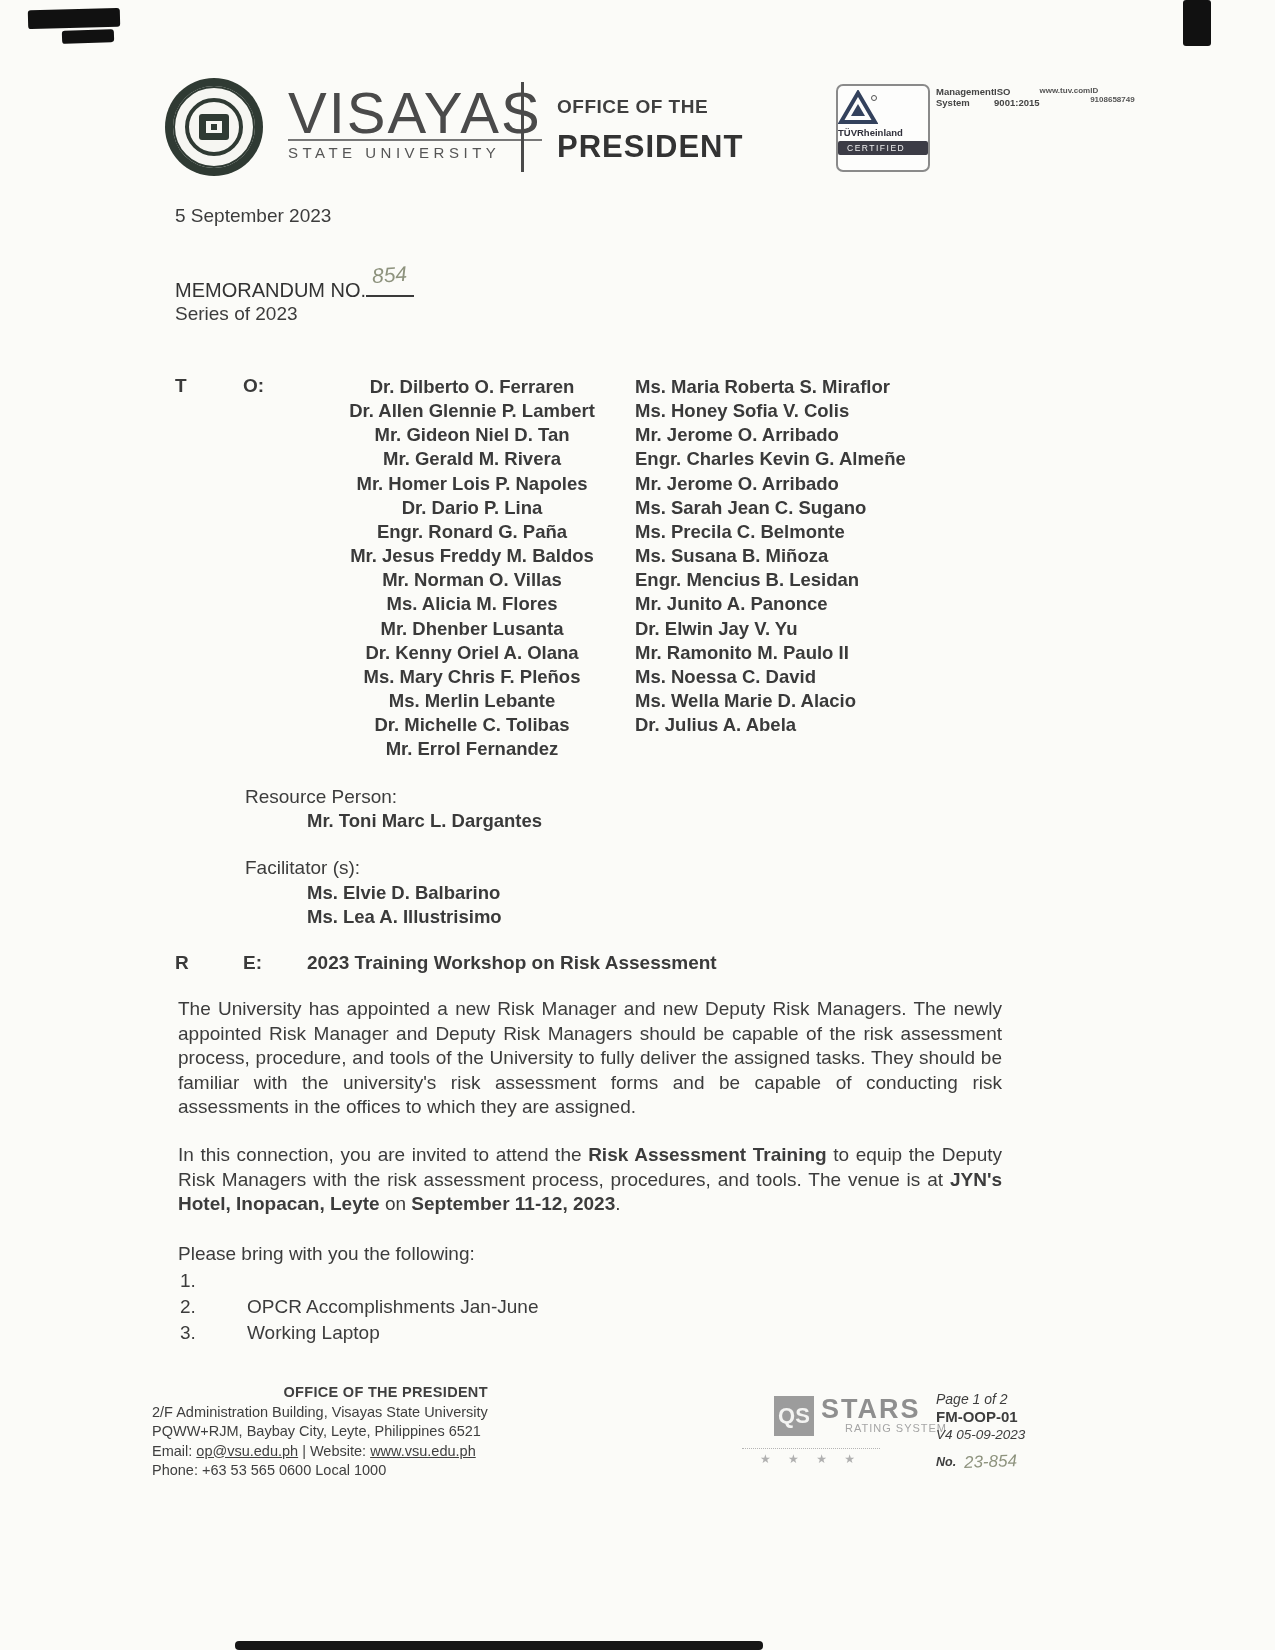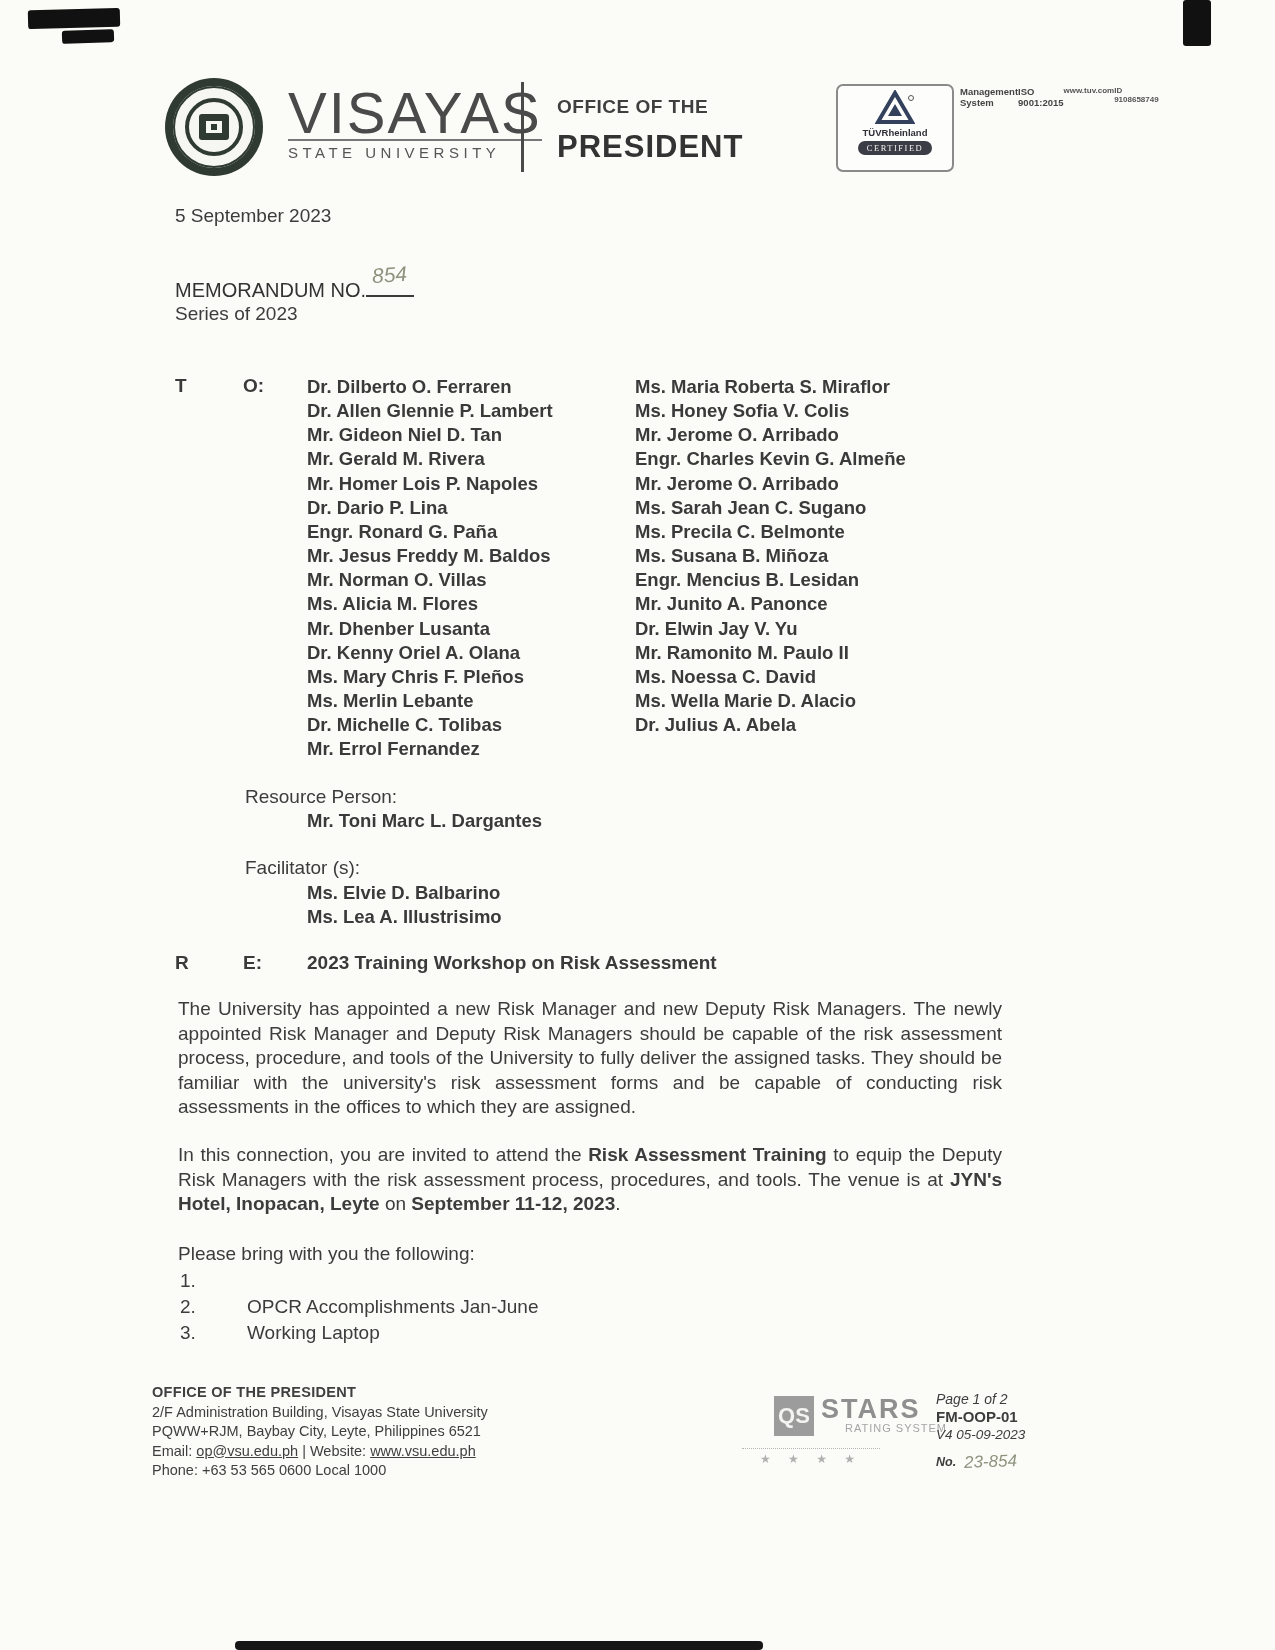--- a/index.html
+++ b/index.html
@@ -18,57 +18,57 @@
   .seal{left:163px;top:76px;}
   .wordmark{left:288px;top:88px;}
   .wm-main{font-size:58px;letter-spacing:2px;color:#4a4a4a;font-weight:400;line-height:50px;}
   .wm-sub{font-size:15px;letter-spacing:4.5px;color:#555;border-top:2px solid #777;padding-top:3px;margin-top:1px;}
   .hdr-divider{left:521px;top:82px;width:3px;height:90px;background:#4a4a4a;}
   .office{left:557px;top:96px;}
   .office-l1{font-size:19px;font-weight:700;color:#3f3f3f;letter-spacing:.5px;}
   .office-l2{font-size:31px;font-weight:800;color:#333;letter-spacing:1px;margin-top:11px;}
   
   .tuv{left:836px;top:84px;display:flex;gap:6px;}
-  .tuv-box{width:118px;height:88px;border:2px solid #8a8a8a;border-radius:7px;display:flex;flex-direction:column;align-items:center;padding-top:4px;box-sizing:border-box;background:#fdfdfc;}
+  .tuv-box{width:94px;height:88px;border:2px solid #8a8a8a;border-radius:7px;display:flex;flex-direction:column;padding-top:4px;box-sizing:border-box;background:#fdfdfc;}
   .tuv-brand{font-size:9.5px;font-weight:700;color:#2f2f3a;margin-top:1px;}
-  .tuv-cert{margin-top:3px;background:#3c3c46;color:#f2f2f2;font-size:8.5px;letter-spacing:1.5px;padding:2px 9px;border-radius:7px;font-family:Liberation Serif, serif;}
+  .tuv-cert{margin-top:3px;background:#3c3c46;color:#f2f2f2;font-size:8.5px;letter-spacing:1.5px;padding:2px 9px;border-radius:2px;}
   .tuv-right{display:flex;font-size:9.5px;color:#444;padding-top:2px;width:72px;font-weight:bold;}
   .tuv-right .sm{font-size:8px;color:#555;}
   .tuv-barcode{height:22px;margin:6px 0 4px 0;background:repeating-linear-gradient(90deg,#666 0 1px,transparent 1px 3px);width:54px;}
   
   .date{left:175px;top:205px;font-size:19px;color:#3c3c3c;}
   .memo-label{left:175px;top:279px;font-size:20px;font-weight:400;color:#333;}
   .memo-num{left:372px;top:263px;font-size:21px;color:#8e937e;transform:rotate(-4deg);font-style:italic;}
   .memo-line{left:366px;top:295px;width:48px;height:2px;background:#3a3a3a;}
   .memo-series{left:175px;top:303px;font-size:19px;color:#3c3c3c;}
   
   .to-t{left:175px;top:375px;font-size:19px;font-weight:700;}
   .to-o{left:243px;top:375px;font-size:19px;font-weight:700;}
   .names{display:flex;flex-direction:column;font-size:18.5px;font-weight:700;color:#3a3a3a;line-height:24.15px;}
-  .col-left{left:307px;top:375px;width:330px;}
+  .col-left{left:307px;top:375px;width:330px;align-items:center;}
   .col-right{left:635px;top:375px;width:340px;}
   .rp-label{left:245px;top:786px;font-size:19px;color:#3c3c3c;}
   .rp-name{left:307px;top:810px;font-size:18.5px;font-weight:700;}
   .fac-label{left:245px;top:857px;font-size:19px;color:#3c3c3c;}
   .fac-names{left:307px;top:881px;}
   
   .re-r{left:175px;top:952px;font-size:19px;font-weight:700;}
   .re-e{left:243px;top:952px;font-size:19px;font-weight:700;}
   .re-subject{left:307px;top:952px;font-size:19px;font-weight:700;}
   
   .para{left:178px;width:824px;font-size:19px;line-height:24.6px;text-align:justify;color:#3c3c3c;}
   .p1{top:997px;}
   .p2{top:1143px;}
   .bring{left:178px;top:1243px;font-size:19px;color:#3c3c3c;}
   .blist{left:180px;top:1268px;font-size:19px;color:#3c3c3c;}
   .blist .row{display:flex;line-height:26.2px;}
   .blist .num{width:67px;}
   
   .f-left{left:152px;top:1383px;font-size:14.5px;color:#3f3f3f;line-height:19.5px;}
-  .f-title{font-weight:700;font-size:14.5px;letter-spacing:.3px;}
+  .f-title{font-weight:700;font-size:14.5px;letter-spacing:.3px;text-align:right;}
   .qs{left:742px;top:1396px;display:flex;align-items:flex-start;gap:7px;color:#9a9a9a;padding-left:32px;}
   .qs-box{width:40px;height:40px;background:#9c9c9c;color:#f4f4f2;font-size:22px;font-weight:700;display:flex;align-items:center;justify-content:center;}
   .qs-stars{font-size:27px;font-weight:700;letter-spacing:2px;color:#8f8f8f;line-height:26px;}
   .qs-rating{font-size:11px;letter-spacing:1px;color:#a5a5a5;margin-left:24px;}
   .qs-starrow{left:742px;top:1448px;width:138px;border-top:1px dotted #b5b5b5;color:#b0b0b0;font-size:12px;text-align:center;padding-top:3px;letter-spacing:7px;}
   .f-right{left:936px;top:1390px;font-size:14px;color:#3d3d3d;line-height:18px;}
   .f-page{font-style:italic;}
   .f-code{font-weight:700;font-size:15px;}
   .f-ver{font-style:italic;font-size:13.5px;}
   .f-no{margin-top:9px;display:flex;align-items:flex-end;gap:8px;}

